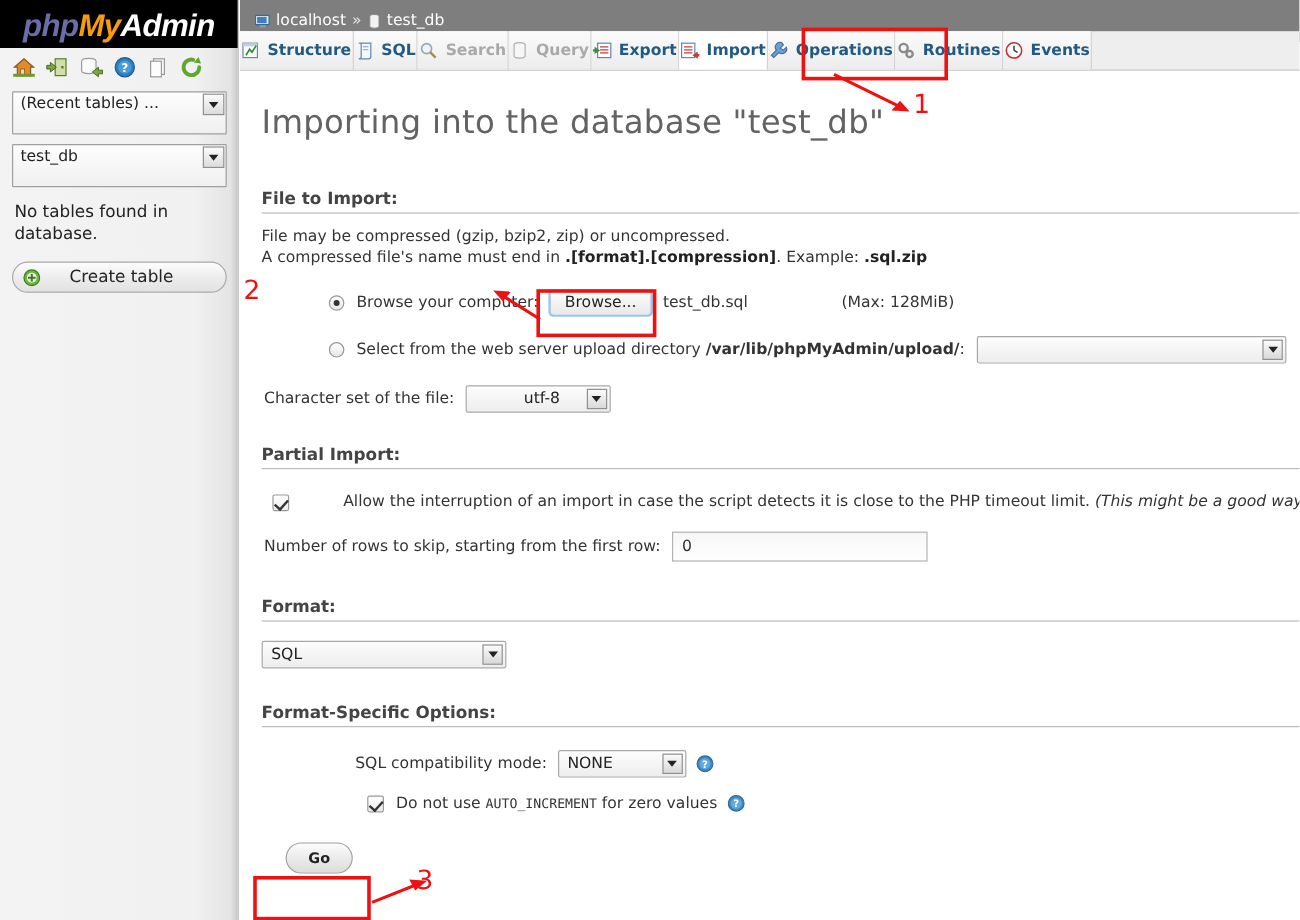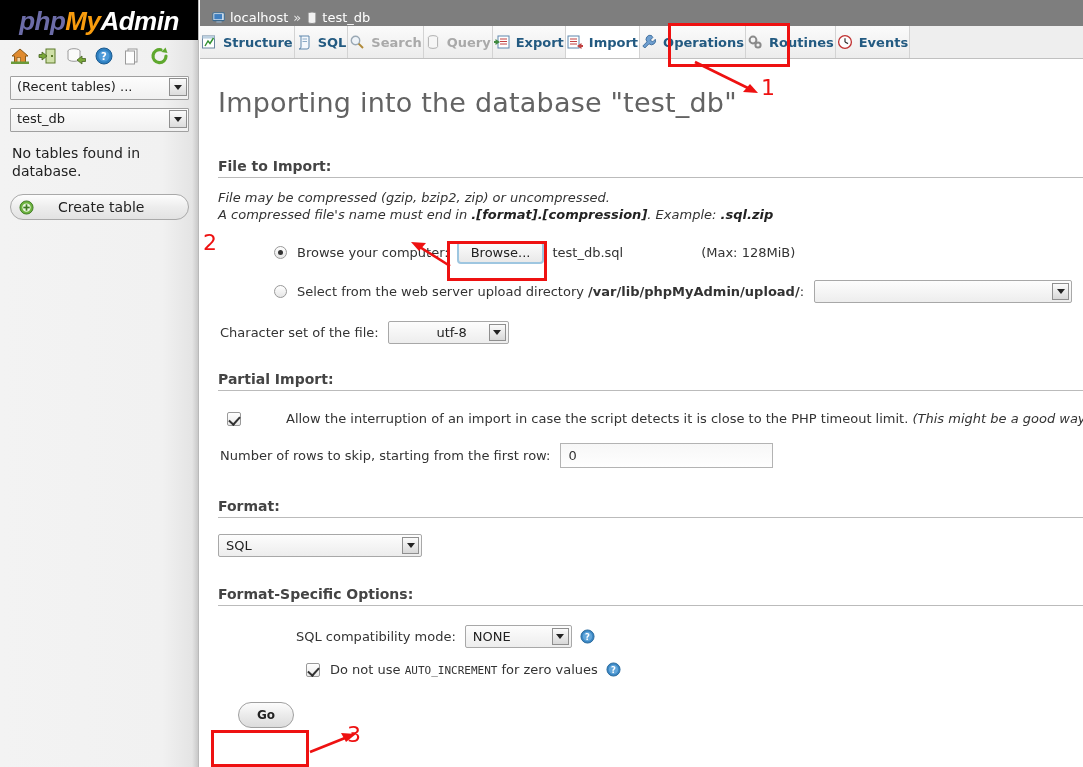--- a/index.html
+++ b/index.html
@@ -39,21 +39,21 @@
   .nav-icons {
     display: flex; gap: 8px;
     padding: 6px 0 6px 10px;
     align-items: center;
   }
   .nav-icons .ico { width: 20px; height: 20px; display: block; }
 
   .side-select-row { padding: 4px 10px 0 10px; }
   .side-select {
     position: relative;
-    width: 179px; height: 24px;
+    width: 179px; height: 36px;
     background: linear-gradient(to bottom, #fdfdfd 0%, #f0f0f0 100%);
     border: 1px solid #a0a0a0;
     border-radius: 1px;
     font-size: 13px;
     color: #222;
     line-height: 20px;
     padding-left: 6px;
     margin-bottom: 8px;
     overflow: hidden;
     white-space: nowrap;
@@ -145,21 +145,20 @@
     font-size: 14px; font-weight: bold;
     color: #444;
     border-bottom: 1px solid #bbb;
     padding-bottom: 3px;
     width: 1040px;
   }
   .desc {
     margin-top: 11px;
     font-size: 13px; color: #333;
     line-height: 17px;
-    font-style: italic;
   }
   .desc b { color: #222; }
   .row { display: flex; align-items: center; margin-top: 14px; }
   .radio {
     width: 13px; height: 13px; border-radius: 50%;
     border: 1px solid #999;
     background: linear-gradient(to bottom,#fff,#e6e6e6);
     margin-right: 10px; flex: none;
     position: relative;
   }

